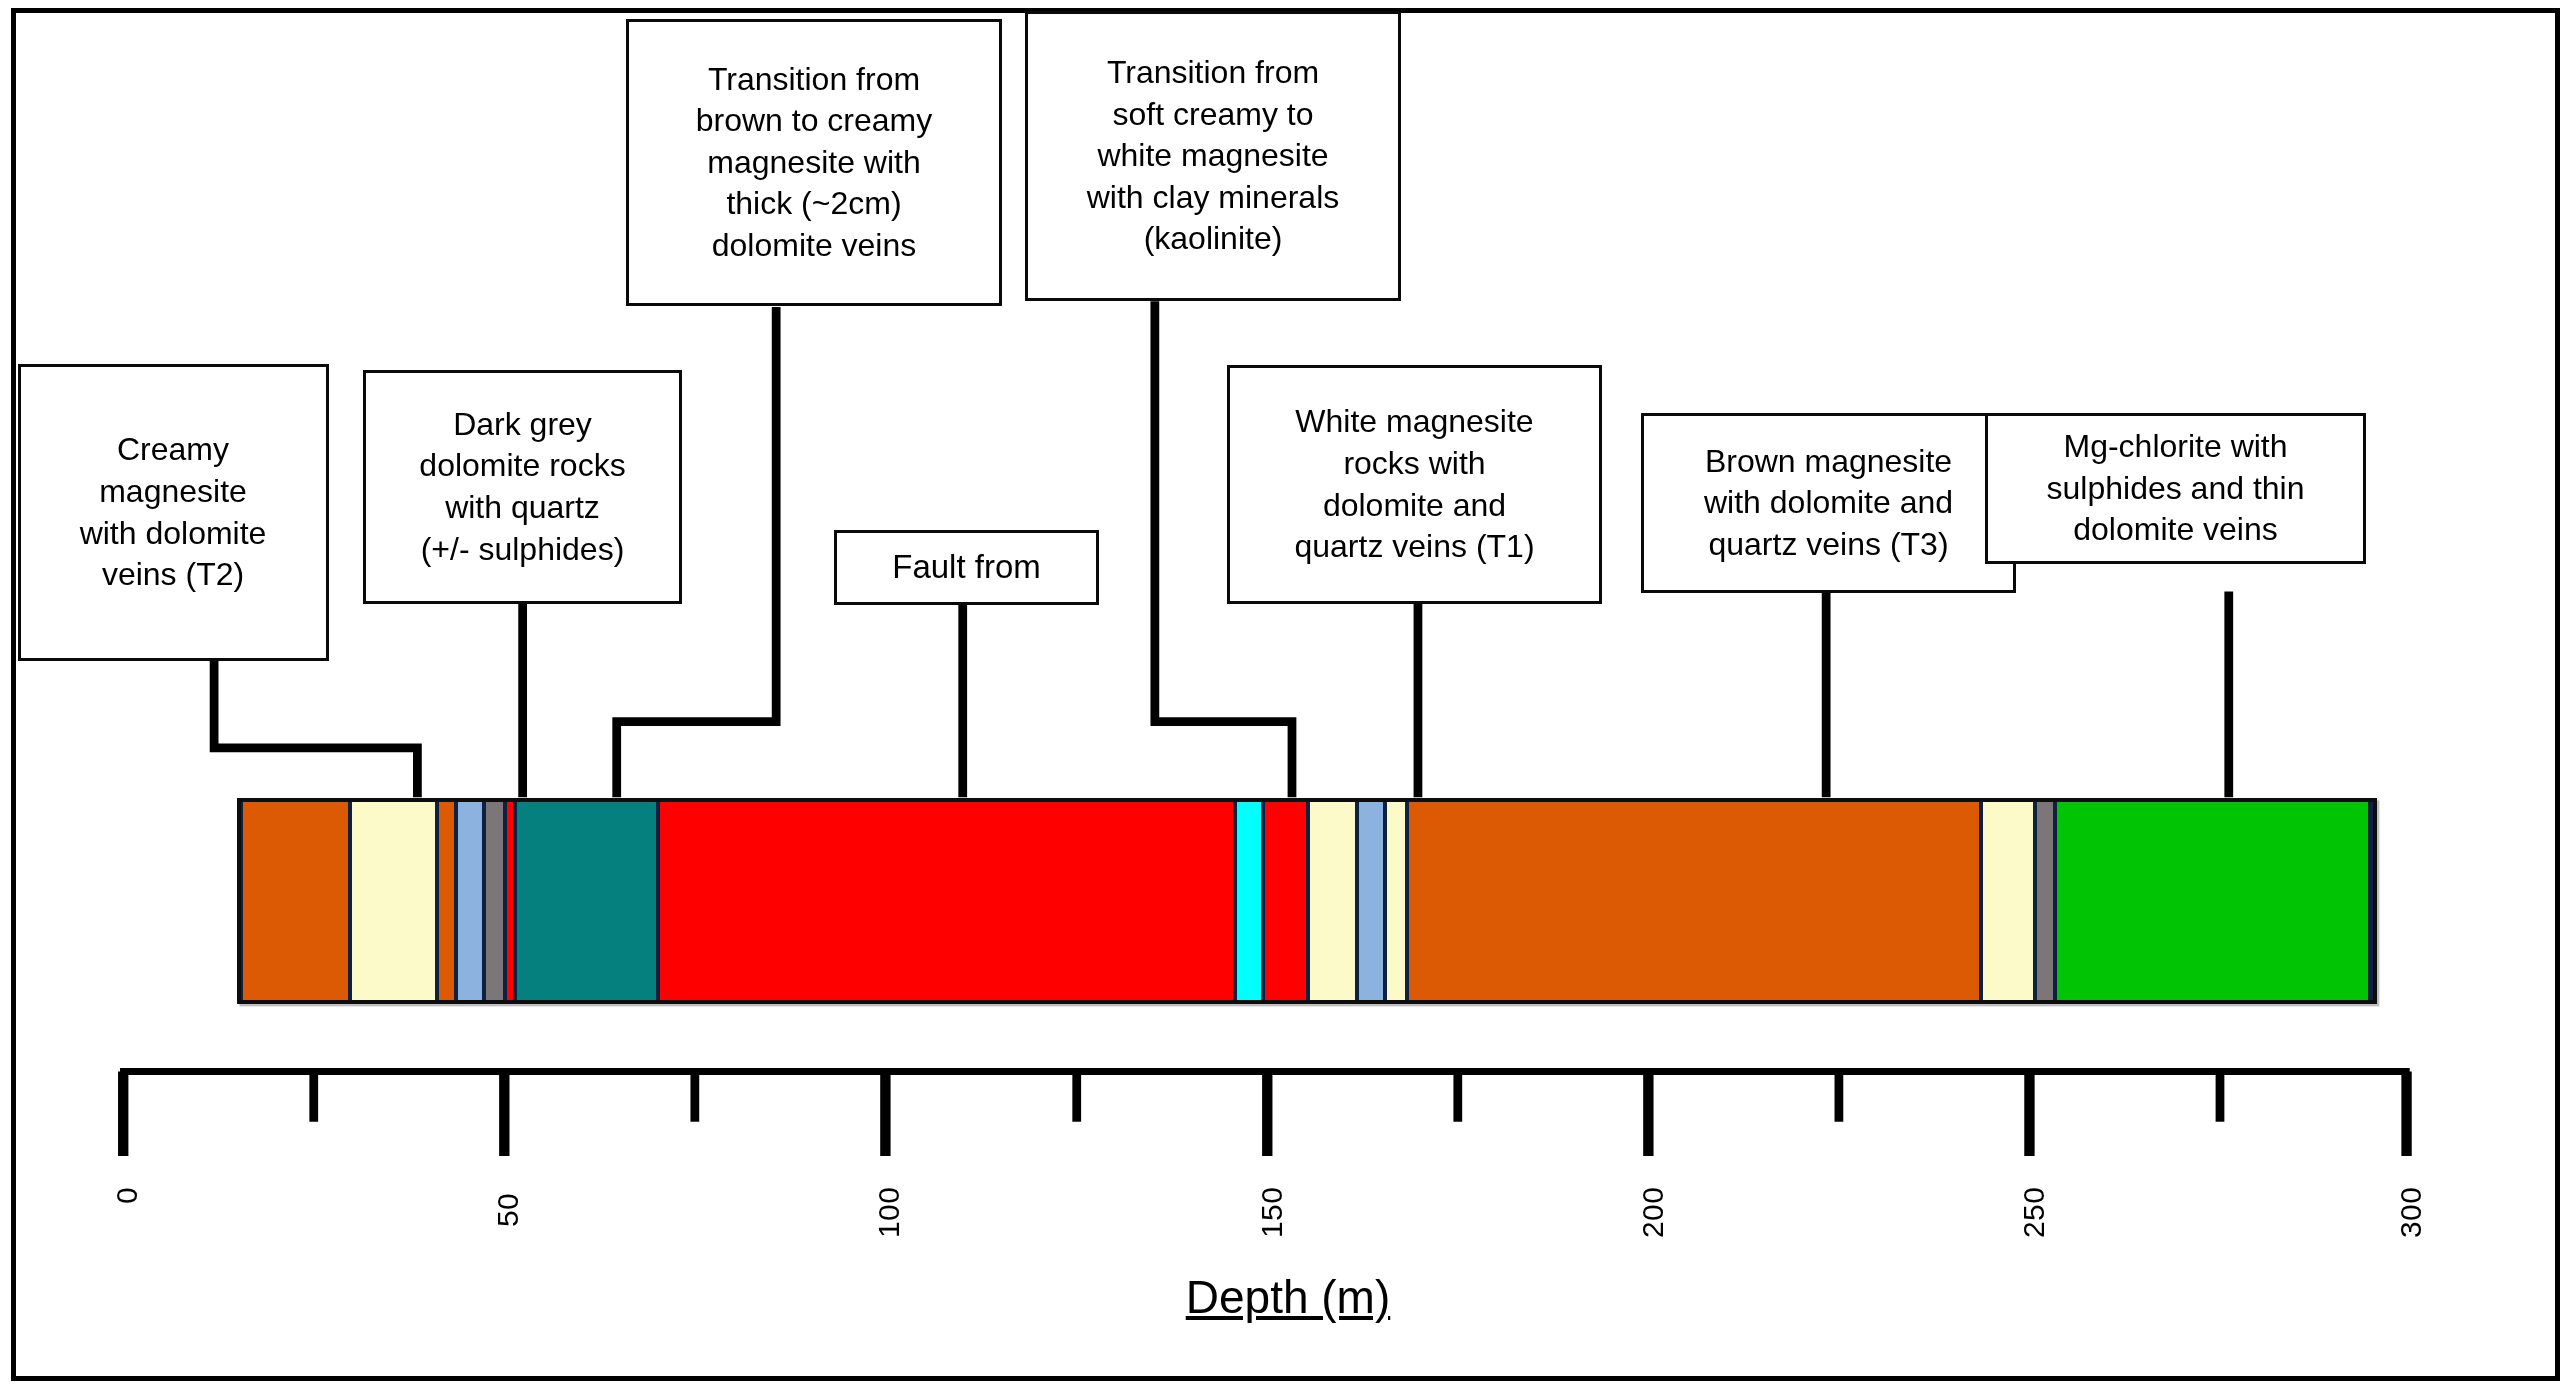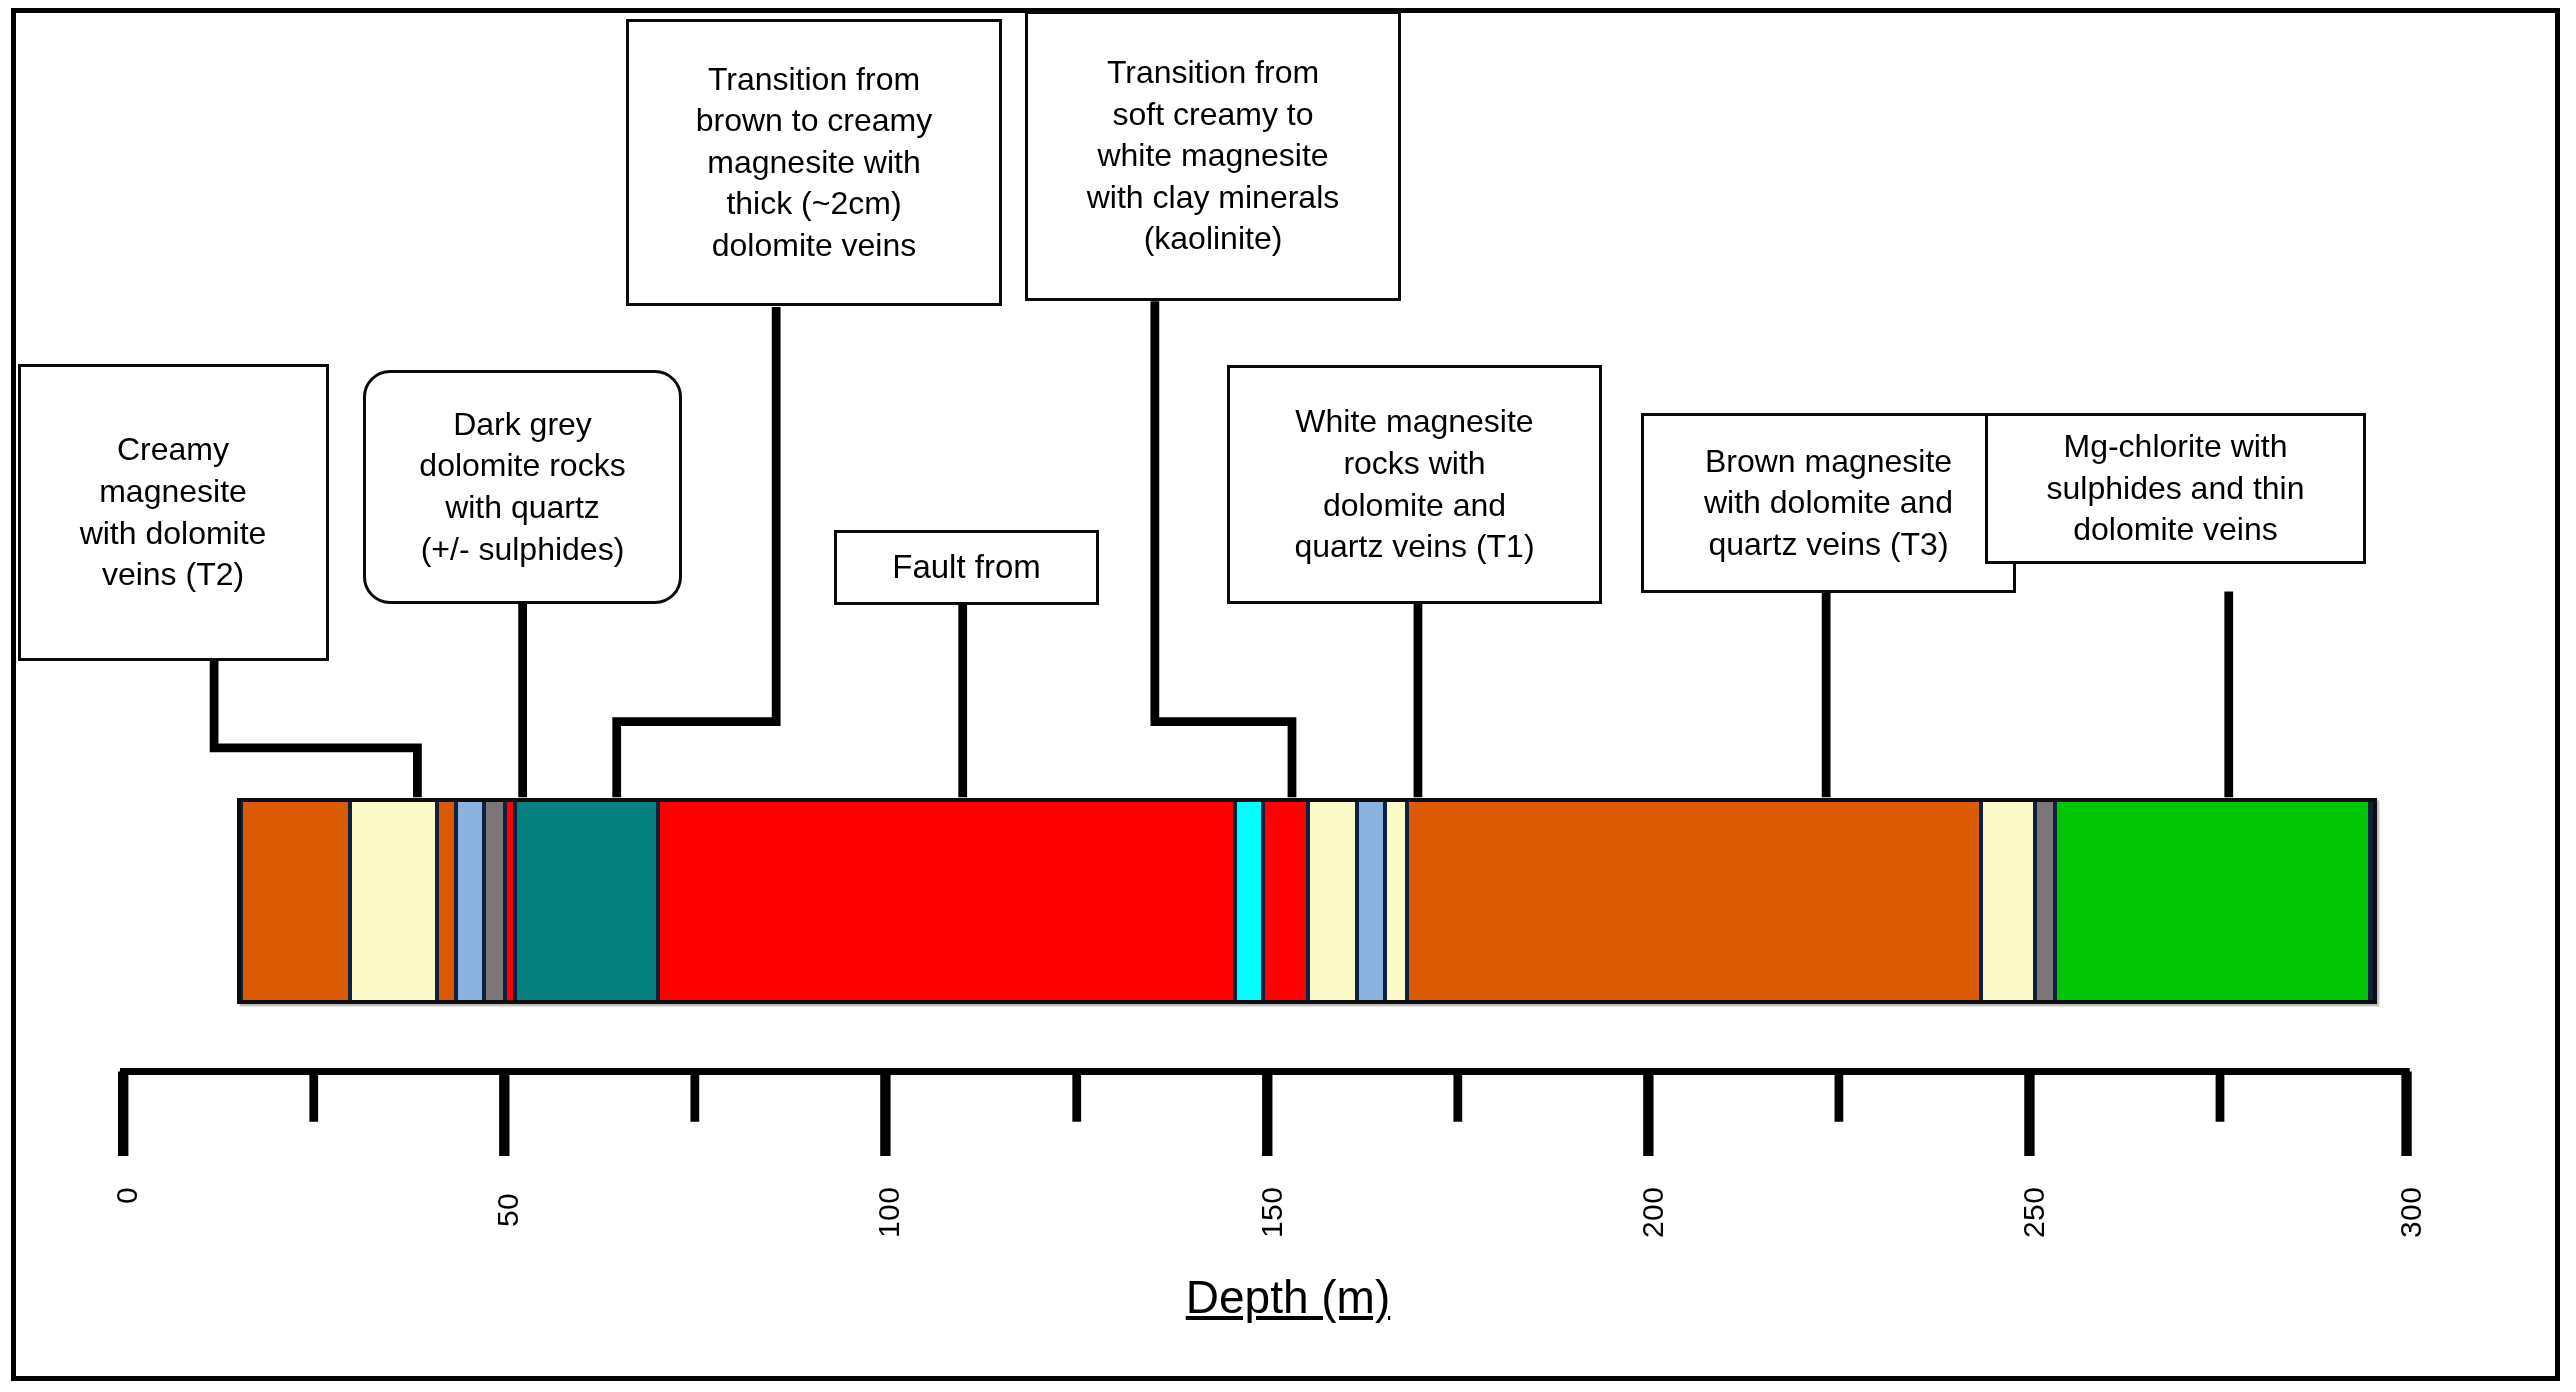--- a/index.html
+++ b/index.html
@@ -140,21 +140,21 @@
     </g>
   </svg>
 
   <div class="callout" style="left:17.5px; top:364px; width:311px; height:297px; font-size:32px;">
     <span>Creamy
 magnesite
 with dolomite
 veins (T2)</span>
   </div>
 
-  <div class="callout" style="left:363px; top:370px; width:319px; height:234px; font-size:32px;border-radius:27px;">
+  <div class="callout" style="left:363px; top:370px; width:319px; height:234px; font-size:32px;">
     <span>Dark grey
 dolomite rocks
 with quartz
 (+/- sulphides)</span>
   </div>
 
   <div class="callout" style="left:626px; top:19px; width:376px; height:287px; font-size:32px;">
     <span>Transition from
 brown to creamy
 magnesite with

